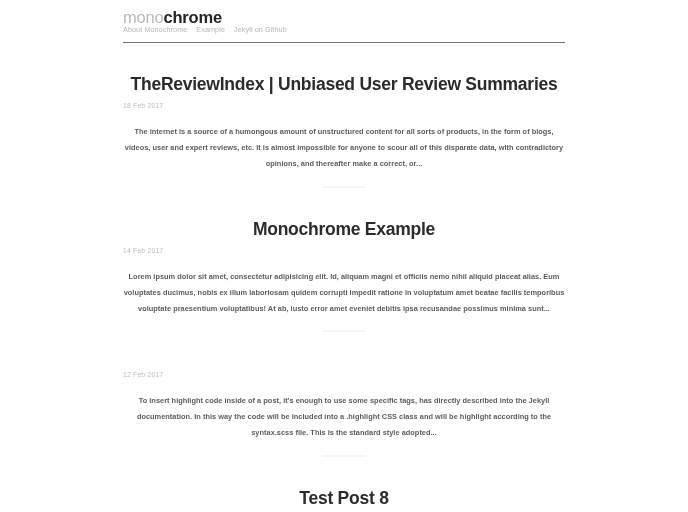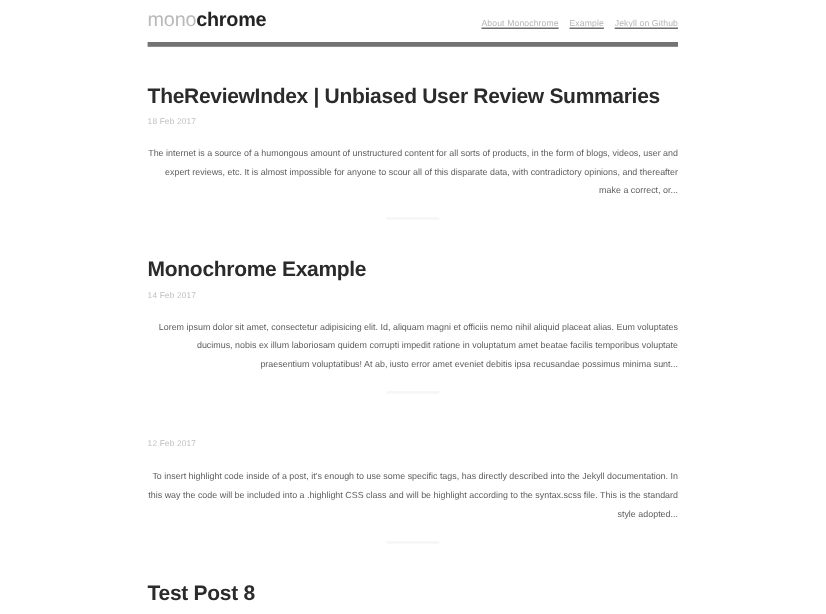--- a/index.html
+++ b/index.html
@@ -19,22 +19,23 @@
     width: 442px;
     margin: 0 auto;
     padding-top: 9px;
     box-sizing: content-box;
   }
   
   .site-header {
     display: flex;
     align-items: baseline;
     justify-content: space-between;
-    border-bottom: 4px solid #737373;
+    border-bottom: 1px solid #737373;
     padding-bottom: 9px;
+    flex-direction: column;
   }
   .logo {
     font-size: 16.5px;
     letter-spacing: -0.2px;
     line-height: 1;
     text-decoration: none;
     white-space: nowrap;
   }
   .logo-mono {
     color: #b9b9b9;
@@ -42,21 +43,20 @@
   }
   .logo-chrome {
     color: #242424;
     font-weight: 700;
   }
   .site-nav {
     display: flex;
     align-items: center;
     gap: 9px;
     white-space: nowrap;
-    text-decoration: underline;
   }
   .nav-link {
     font-size: 7.2px;
     color: #b5b5b5;
     text-decoration: none;
     letter-spacing: 0.1px;
     line-height: 1;
   }
   
   .post-list {
@@ -67,39 +67,41 @@
   .post {
     padding-top: 31px;
   }
   .post-title {
     margin: 0;
     font-size: 17.5px;
     font-weight: 700;
     line-height: 1.15;
     letter-spacing: -0.25px;
     color: #2b2b2b;
+    text-align: center;
   }
   .post-title-link {
     color: inherit;
     text-decoration: none;
   }
   .post-date {
     display: block;
     margin-top: 8px;
     font-size: 6.9px;
     color: #bdbdbd;
     letter-spacing: 0.15px;
   }
   .post-excerpt {
     margin: 15px 0 0 0;
     font-size: 7.4px;
     line-height: 2.15;
     color: #5d5d5d;
     letter-spacing: 0.02px;
-    text-align: right;
+    text-align: center;
+    font-weight: bold;
   }
   .post-divider {
     width: 44px;
     height: 2px;
     margin: 14px auto 0 auto;
     background: #f6f6f6;
     border: 0;
   }
 </style>
 </head>

